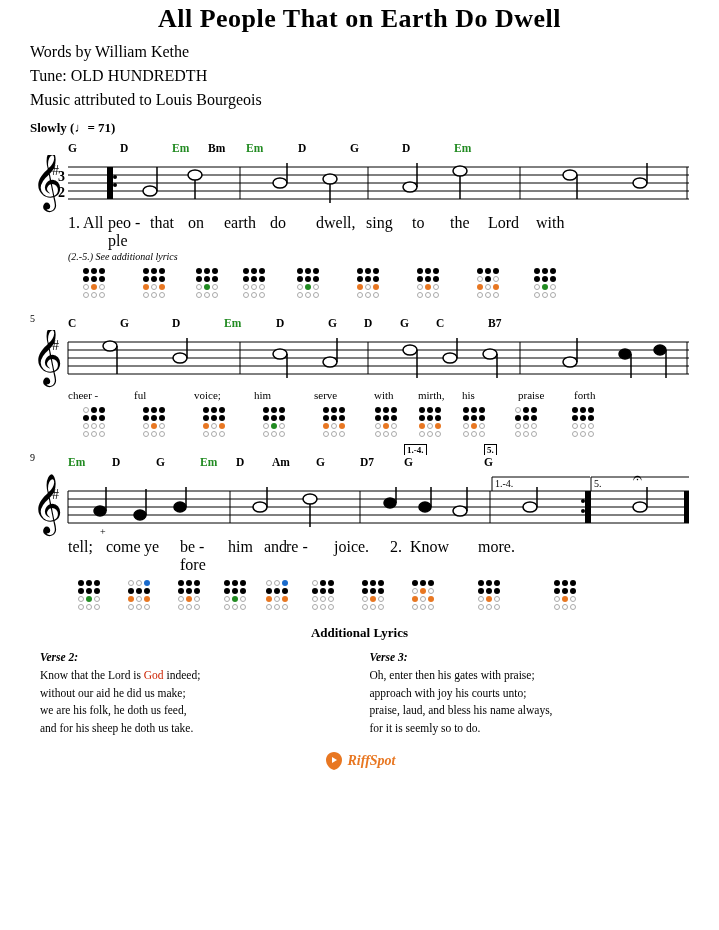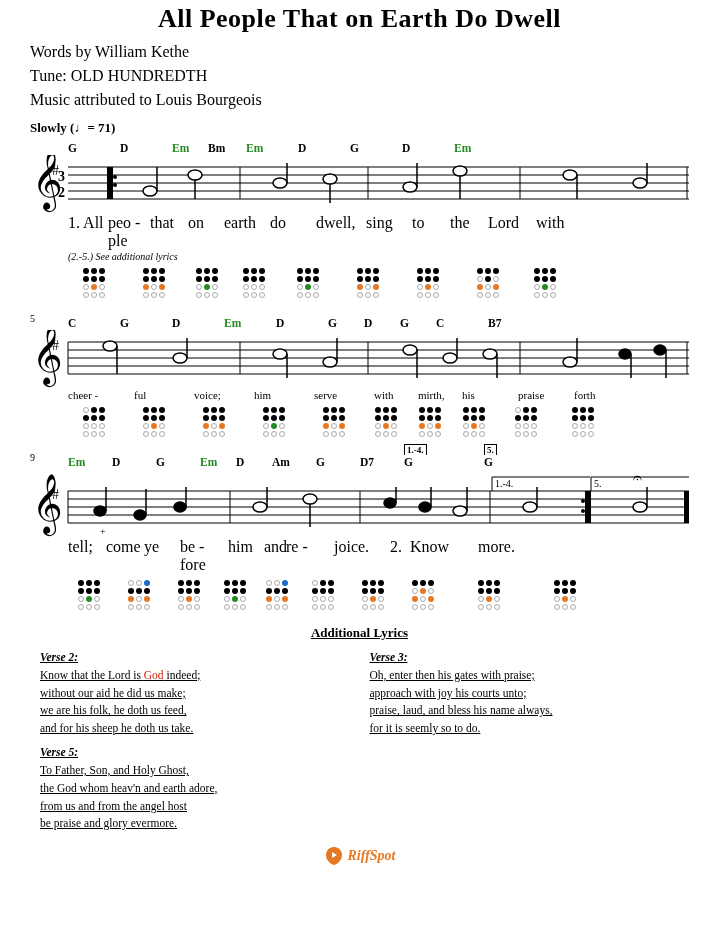--- a/index.html
+++ b/index.html
@@ -77,21 +77,20 @@
     .dot-black { background: #000; }
     .dot-empty { background: transparent; border: 1px solid #aaa; border-radius: 50%; }
     .dot-orange { background: #e87722; }
     .dot-green { background: #228B22; }
     .dot-blue { background: #1a6bcc; }
 
     
     .additional-lyrics {
       margin-top: 14px;
       padding: 0 10px;
-      text-decoration: underline;
     }
     .additional-title {
       text-align: center;
       font-weight: bold;
       font-size: 13px;
       margin-bottom: 8px;
     }
     .verses-grid {
       display: grid;
       grid-template-columns: 1fr 1fr;
@@ -1149,29 +1148,20 @@
       <div class="verse-block">
         <div class="verse-title">Verse 3:</div>
         <div class="verse-text">
           Oh, enter then his gates with praise;<br>
           approach with joy his courts unto;<br>
           praise, laud, and bless his name always,<br>
           for it is seemly so to do.
         </div>
       </div>
 
-      <div class="verse-block">
-        <div class="verse-title">Verse 5:</div>
-        <div class="verse-text">
-          To Father, Son, and Holy Ghost,<br>
-          the God whom heav'n and earth adore,<br>
-          from us and from the angel host<br>
-          be praise and glory evermore.
-        </div>
-      </div>
     </div>
   </div>
 
   <div class="watermark">
     <svg width="20" height="22" viewBox="0 0 20 22">
       <path d="M10 2 C5 2 2 6 2 10 C2 15 6 19 10 20 C14 19 18 15 18 10 C18 6 15 2 10 2Z" fill="#e87722"></path>
       <path d="M8 7 L13 10 L8 13Z" fill="white"></path>
     </svg>
     <span style="color:#e87722; font-style:italic; font-weight:bold; font-size:14px;">RiffSpot</span>
   </div>

